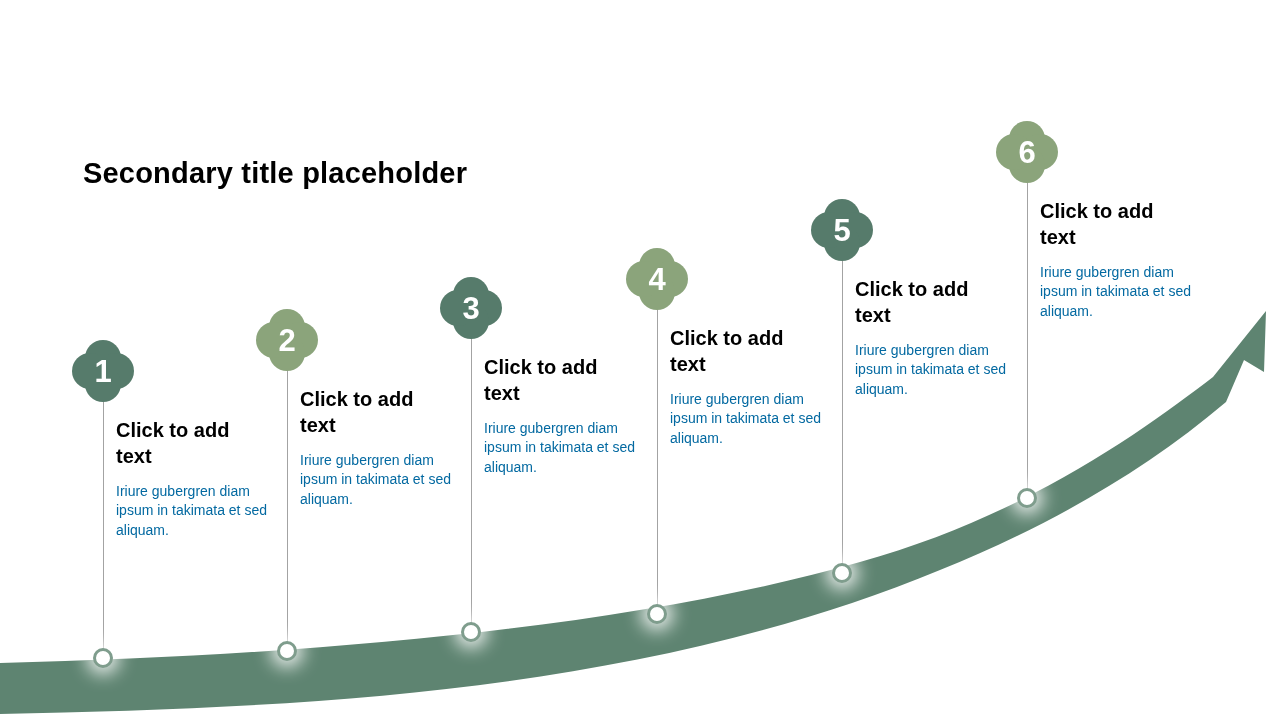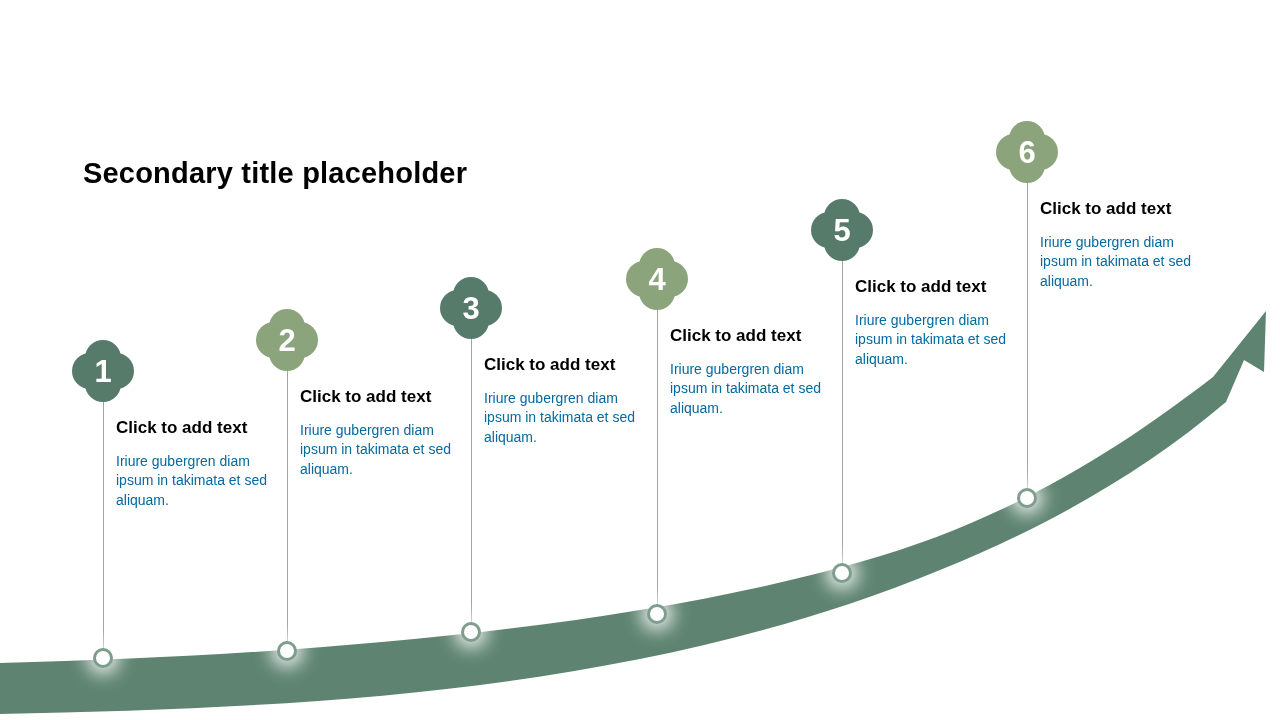--- a/index.html
+++ b/index.html
@@ -76,21 +76,21 @@
 
   .textblock {
     position:absolute;
     left:calc(var(--cx) + 13px);
     top:calc(var(--cy) + 46px);
     z-index:3;
   }
   .textblock h3 {
     margin:0 0 13px 0;
     width:140px;
-    font-size:17px;
+    font-size:20px;
     line-height:1.3;
     font-weight:bold;
     color:#000000;
   }
   .textblock p {
     margin:0;
     width:168px;
     font-size:14px;
     line-height:1.38;
     color:#0369a1;

